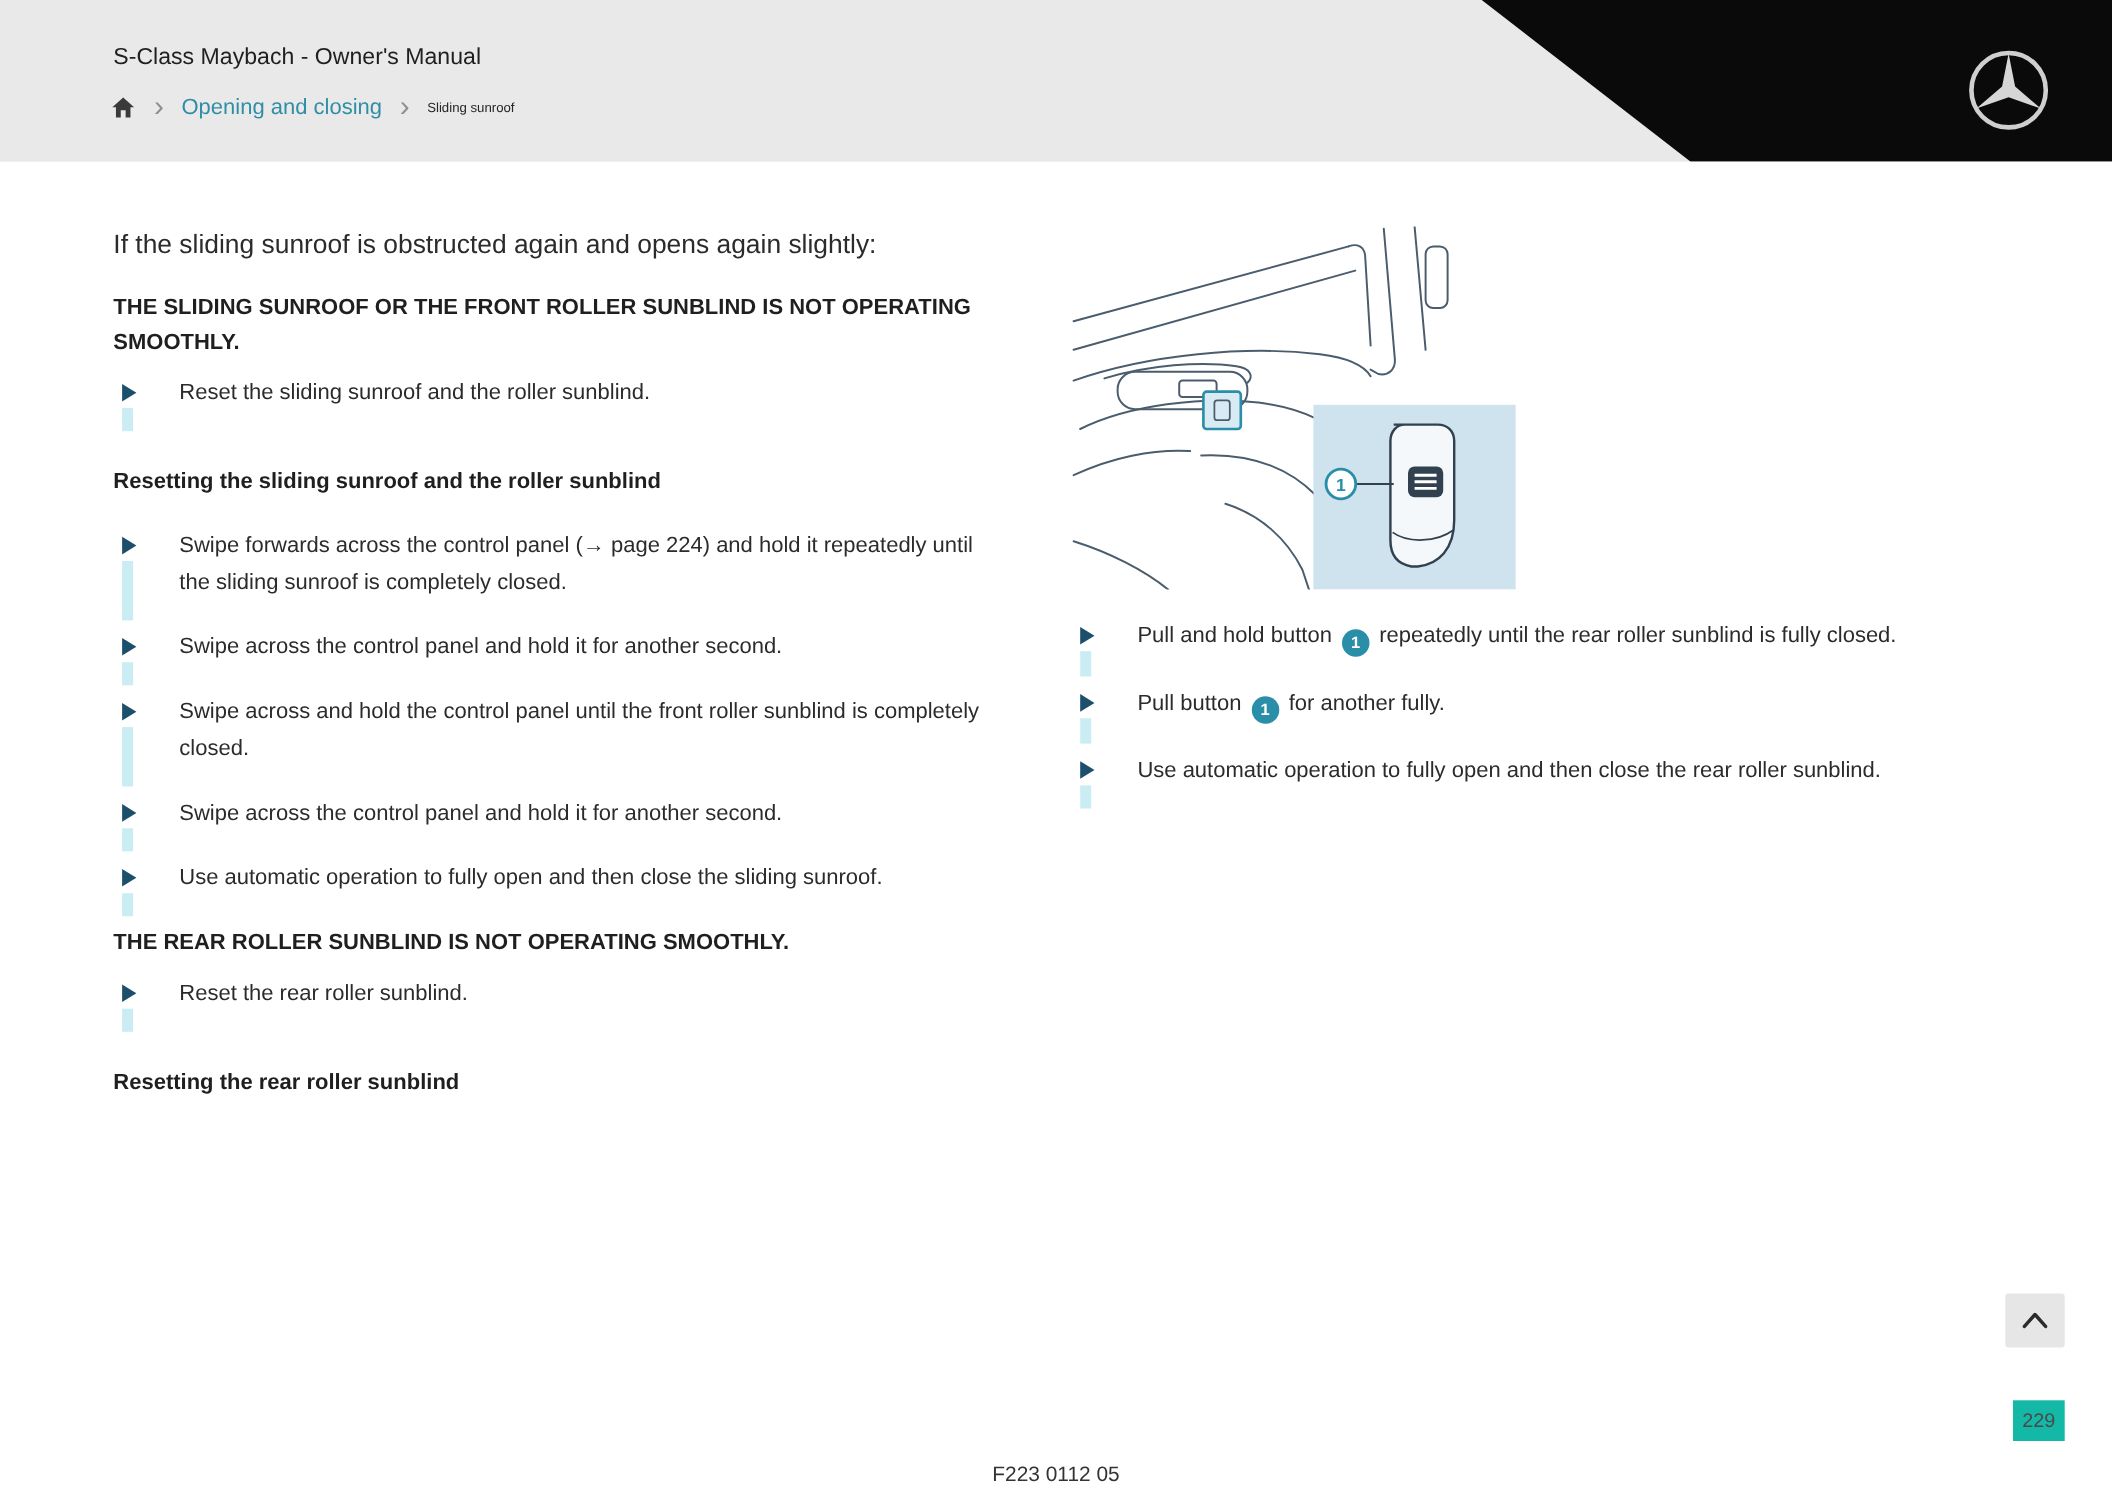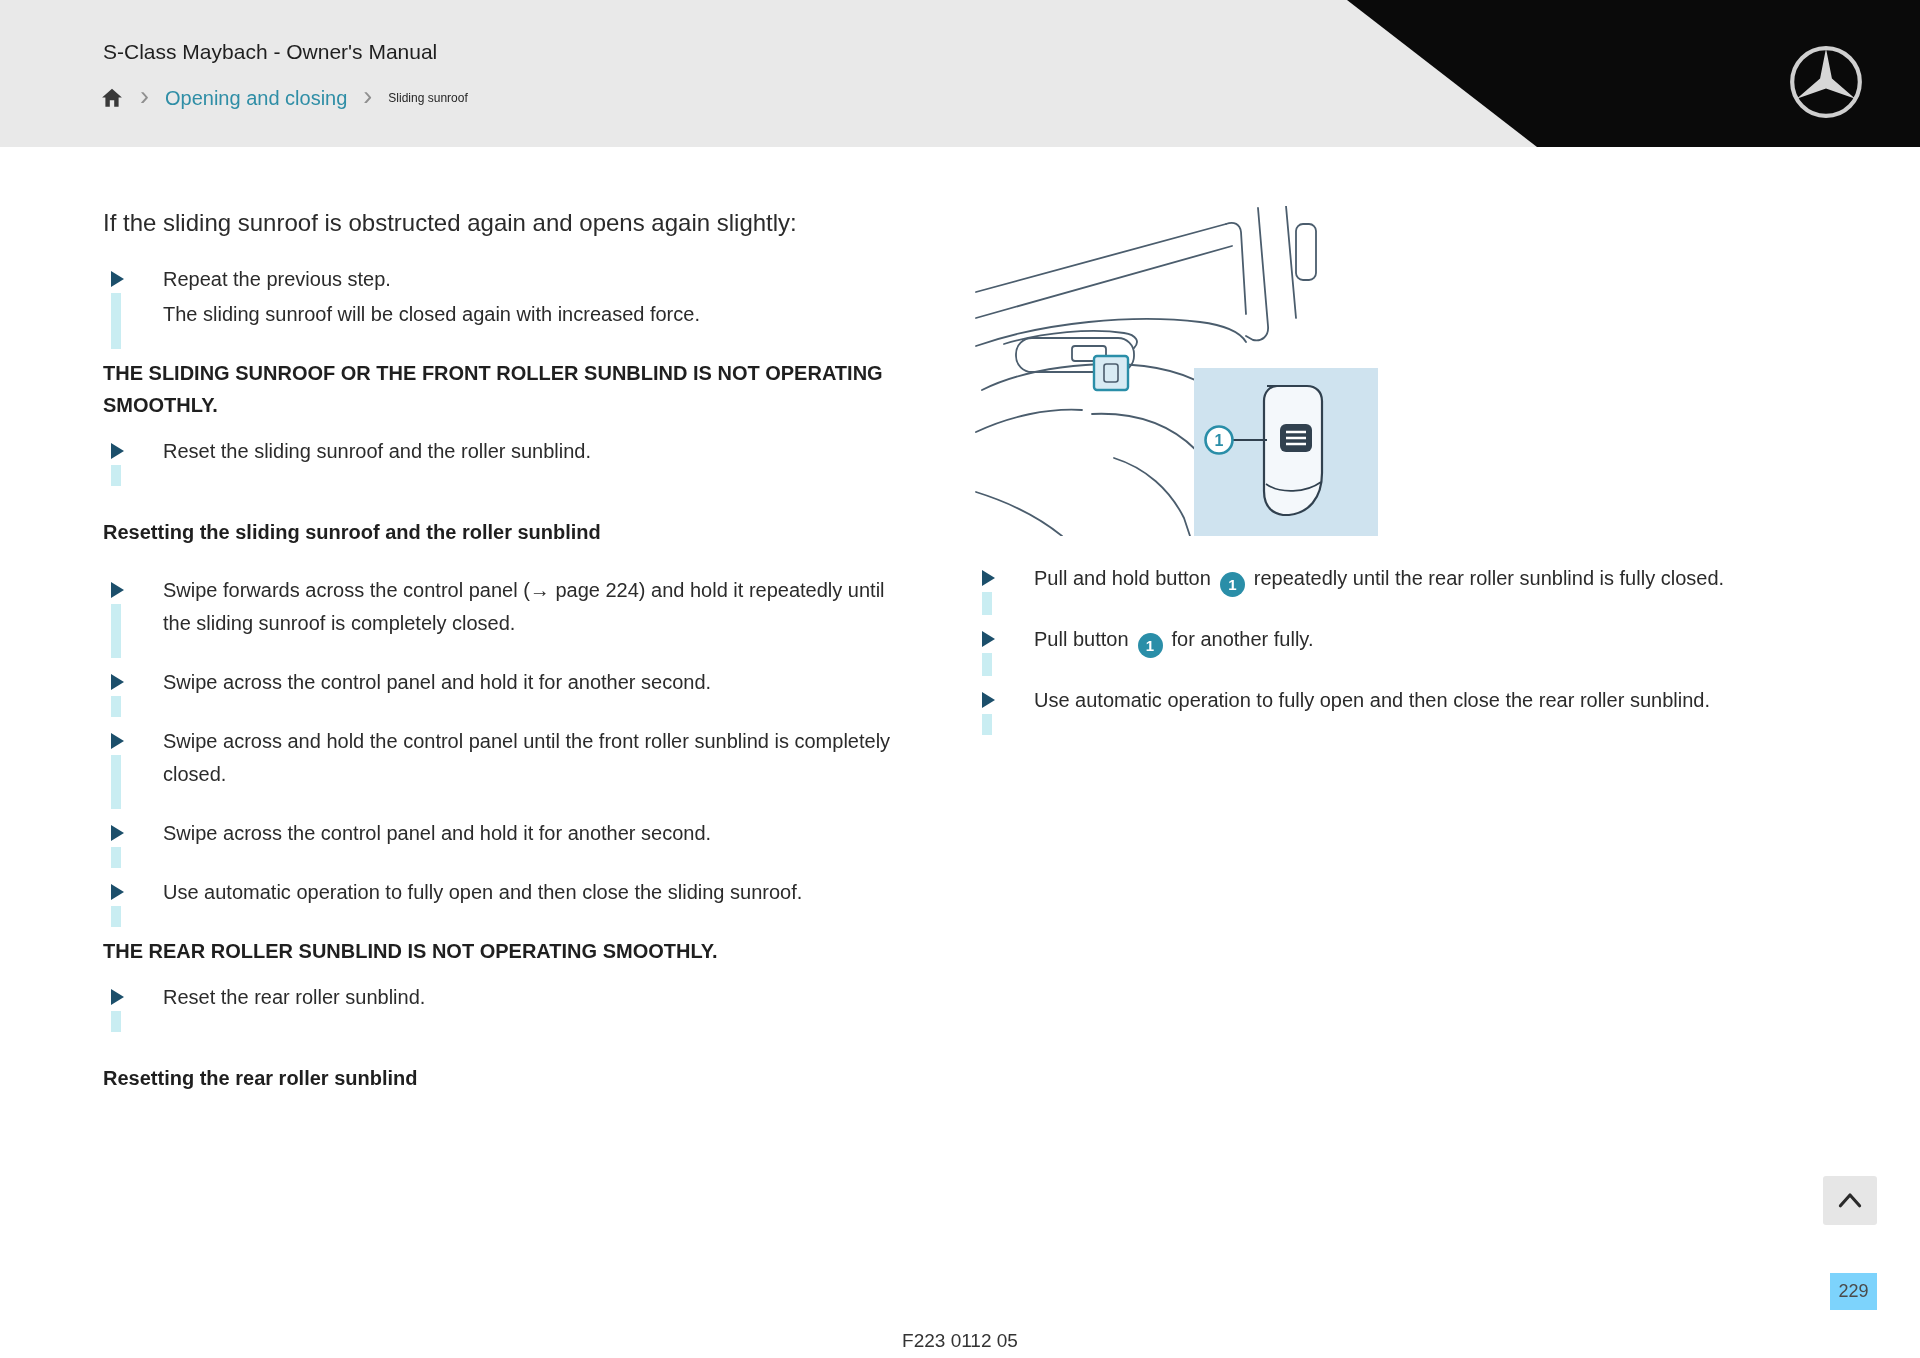--- a/index.html
+++ b/index.html
@@ -38,21 +38,21 @@
   .badge { display:inline-flex; align-items:center; justify-content:center; width:25px; height:25px;
            border-radius:50%; background:#2a8ea8; color:#ffffff; font-size:15px; font-weight:bold;
            margin:0 9px; vertical-align:-5px; }
 
   
   .figure { width:404px; height:330px; margin:0 0 26px 0; }
 
   
   .scroll-top { position:absolute; right:43px; top:1176px; width:54px; height:49px; background:#e6e6e6;
                 border:none; border-radius:3px; display:flex; align-items:center; justify-content:center; cursor:pointer; padding:0; }
-  .page-num { position:absolute; right:43px; top:1273px; width:47px; height:37px; background:#7dd3fc;
+  .page-num { position:absolute; right:43px; top:1273px; width:47px; height:37px; background:#14b8a6;
               display:flex; align-items:center; justify-content:center; font-size:18px; color:#4a4a4a; }
   .fig-caption { position:absolute; left:0; right:0; top:1330px; text-align:center; font-size:19px; color:#333333; }
 </style>
 </head>
 <body>
 
 <div class="page">
 
   <header class="header">
     <div class="hdr-wedge">
@@ -74,30 +74,20 @@
       <a class="bc-link">Opening and closing</a>
       <span class="bc-sep">›</span>
       <span class="bc-current">Sliding sunroof</span>
     </nav>
   </header>
 
   <section class="col-left">
 
     <p class="intro">If the sliding sunroof is obstructed again and opens again slightly:</p>
 
-    <div class="step">
-      <span class="marker">
-        <span class="tri"></span>
-        <span class="bar"></span>
-      </span>
-      <div class="step-text">
-        <div>Repeat the previous step.</div>
-        <div class="step-note">The sliding sunroof will be closed again with increased force.</div>
-      </div>
-    </div>
 
     <h2 class="heading">THE SLIDING SUNROOF OR THE FRONT ROLLER SUNBLIND IS NOT OPERATING SMOOTHLY.</h2>
 
     <div class="step">
       <span class="marker">
         <span class="tri"></span>
         <span class="bar"></span>
       </span>
       <div class="step-text">Reset the sliding sunroof and the roller sunblind.</div>
     </div>

